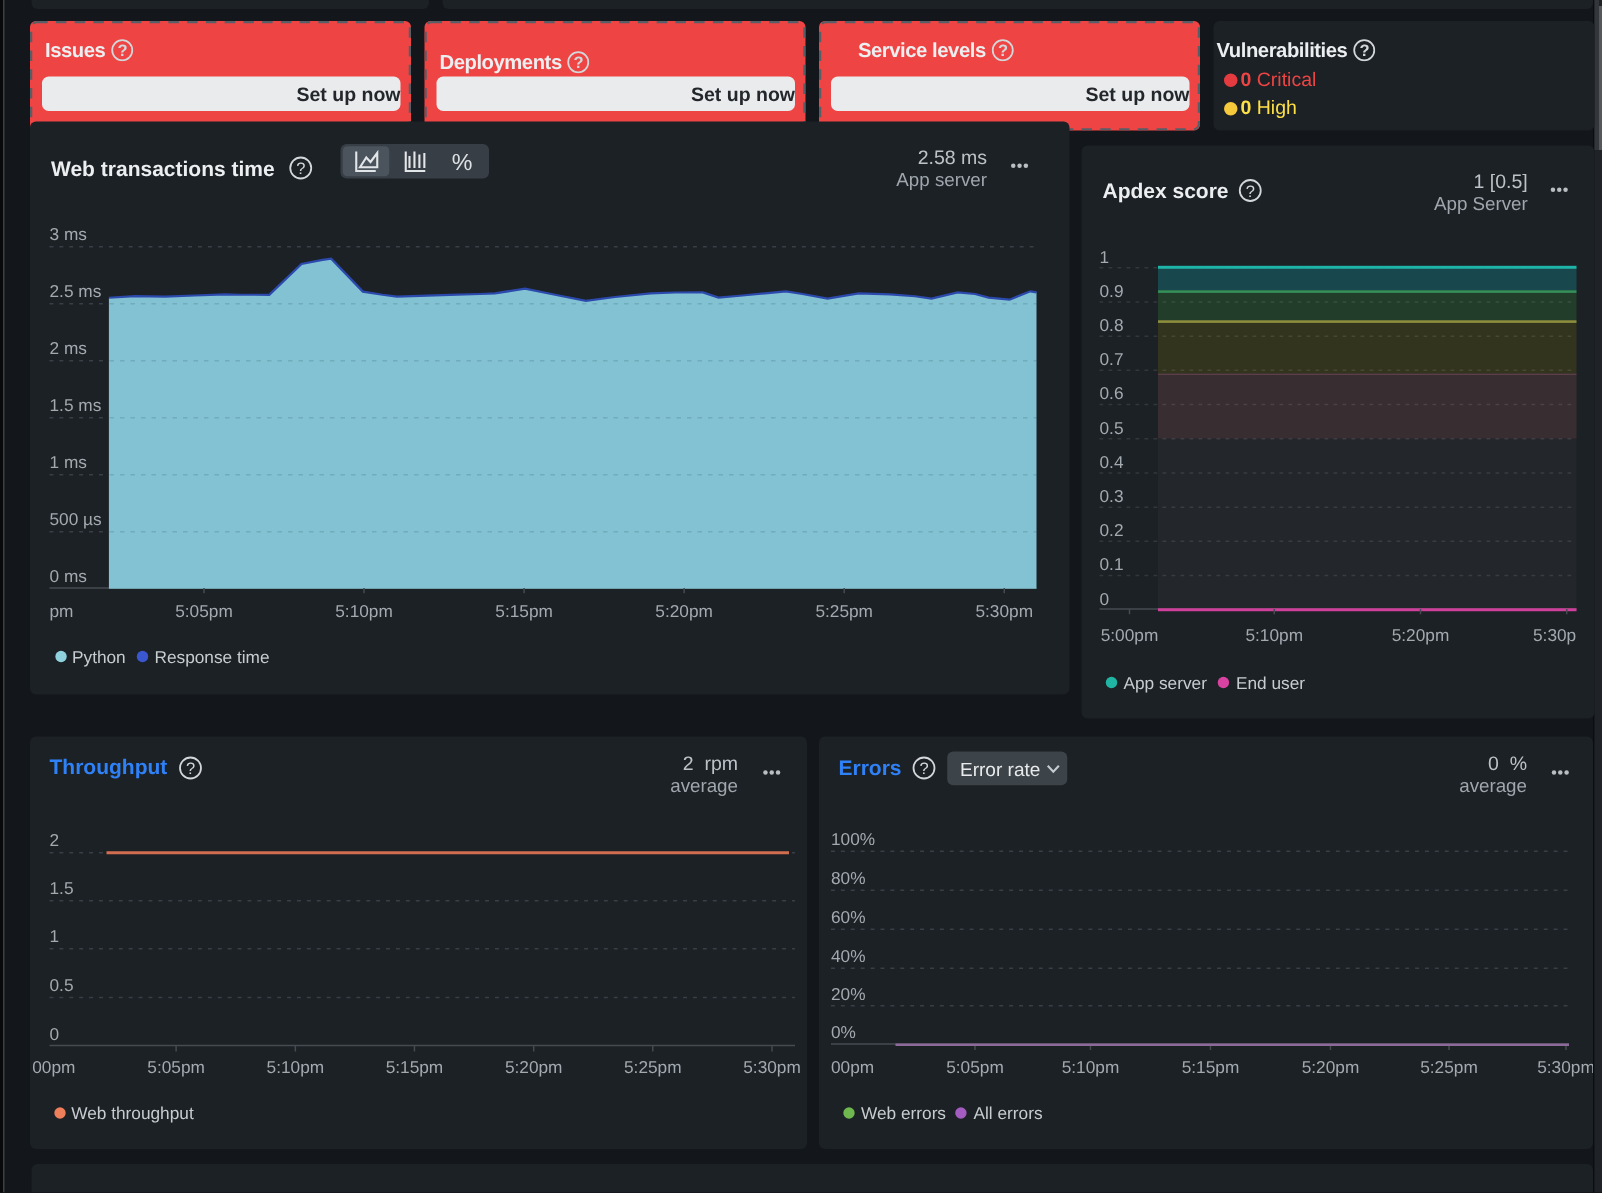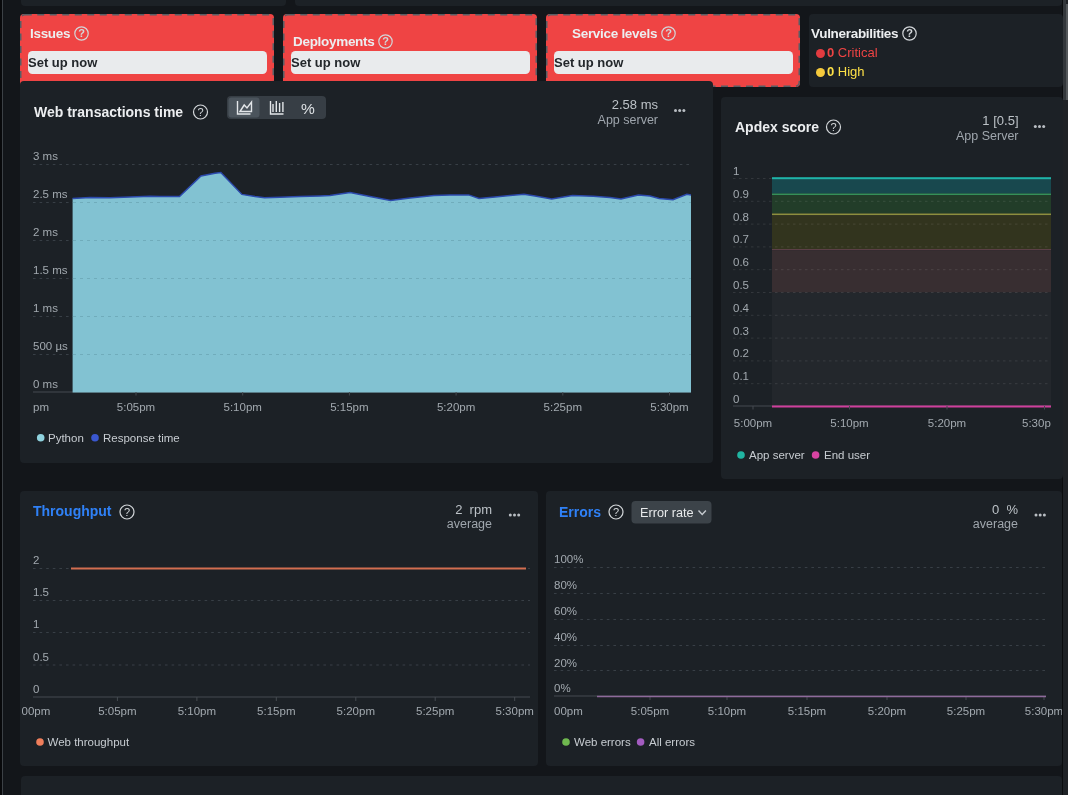--- a/index.html
+++ b/index.html
@@ -3,21 +3,21 @@
 <meta charset="utf-8">
 <style>
 *{margin:0;padding:0;box-sizing:border-box}
 html,body{width:1068px;height:795px;overflow:hidden}
 body{background:#13161a;font-family:"Liberation Sans",sans-serif;position:relative}
 .abs{position:absolute}
 .card{position:absolute;background:#1c2126;border-radius:4px}
 .dashcard{position:absolute;border-radius:4px;background:#ef4444}
 .dashcard svg.border{position:absolute;left:0;top:0}
 .ctitle{font-size:13.5px;font-weight:bold;color:#eceef0;letter-spacing:-.3px}
-.btn{position:absolute;left:8px;right:7px;top:37px;height:23px;background:#e9ebed;border-radius:4.5px;color:#23272b;font-size:13px;font-weight:bold;text-align:left;line-height:23px}
+.btn{position:absolute;left:8px;right:7px;top:37px;height:23px;background:#e9ebed;border-radius:4.5px;color:#23272b;font-size:13px;font-weight:bold;text-align:right;line-height:23px}
 .hicon{display:inline-block;vertical-align:-3px}
 </style>
 </head>
 <body>
 
 <div class="abs" style="left:21px;top:0;width:265px;height:6px;background:#1c2126;border-radius:0 0 4px 4px"></div>
 <div class="abs" style="left:295px;top:0;width:767px;height:6px;background:#1c2126;border-radius:0 0 4px 4px"></div>
 
 <div class="abs" style="left:0;top:0;width:2px;height:795px;background:#08090b"></div>
 <div class="abs" style="left:2px;top:0;width:1px;height:795px;background:#3c4146"></div>

